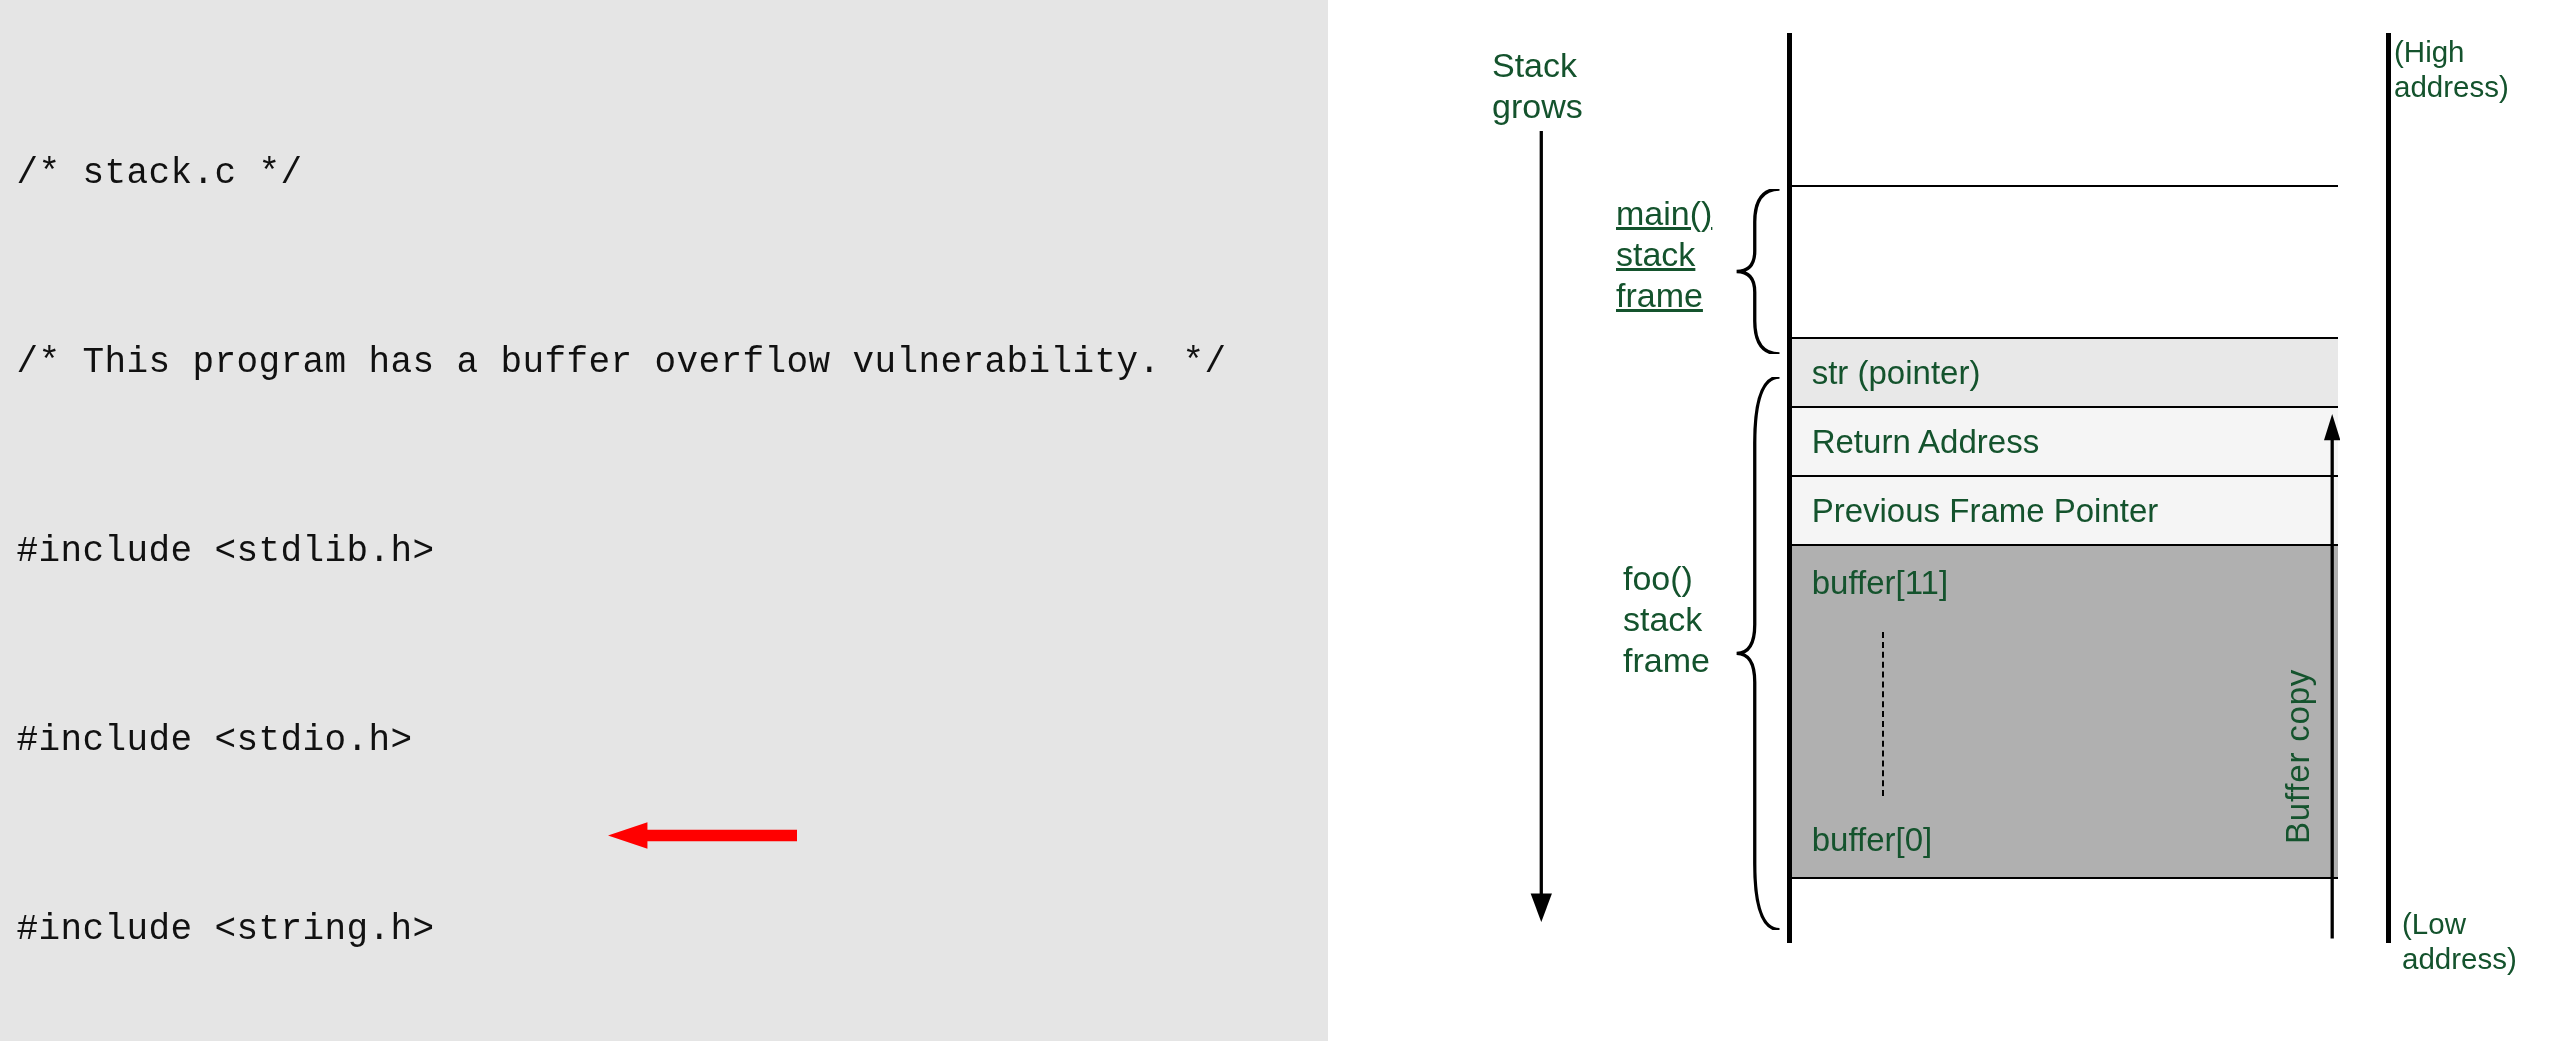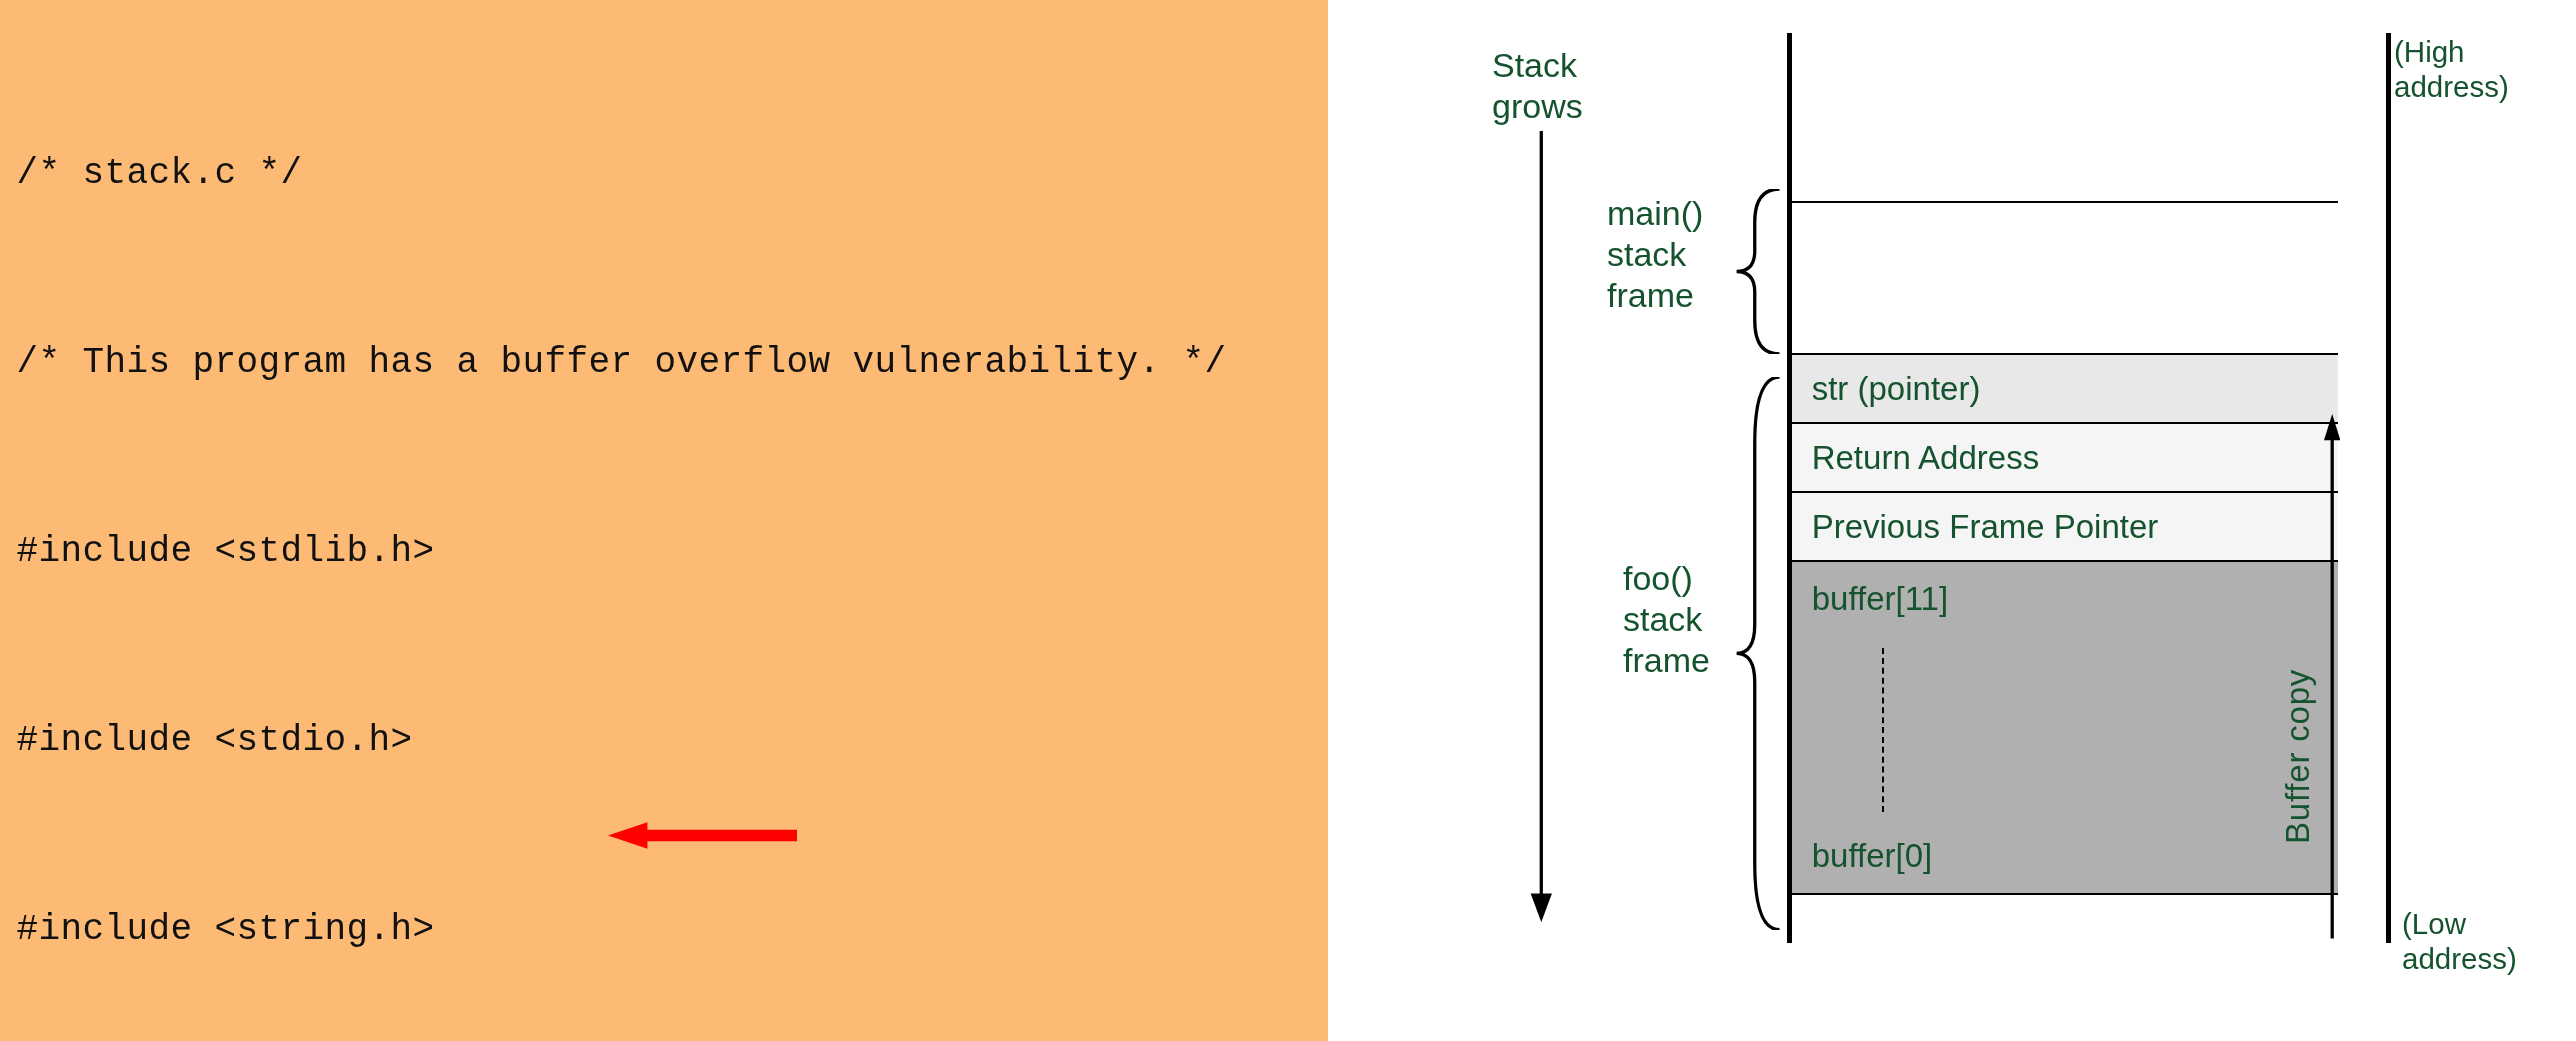--- a/index.html
+++ b/index.html
@@ -3,21 +3,21 @@
 <meta charset="utf-8">
 <style>
   * { margin: 0; padding: 0; box-sizing: border-box; }
   html, body { width: 2576px; height: 1041px; background: #fff; font-family: "Segoe UI", "Helvetica Neue", Arial, sans-serif; }
   .wrap { display: flex; width: 100%; height: 100%; }
 
   
   .code-panel {
     width: 1328px;
     height: 1041px;
-    background: #fdba74;
+    background: #e5e5e5;
     padding: 16.4px 8.2px 16.4px 16.4px;
     font-family: "Courier New", Courier, monospace;
     font-size: 36px;
     line-height: 1.75;
     color: #111;
     white-space: pre;
     position: relative;
     letter-spacing: 0.4px;
   }
   .code-panel .line { display: block; }
@@ -65,21 +65,21 @@
   .bracket {
     position: absolute;
     width: 66px;
   }
 
   
   .stack-col {
     position: absolute;
     left: 464px;
     width: 546px;
-    top: 49px;
+    top: 33px;
   }
   .row {
     border-top: 2.5px solid #000;
     font-size: 33px;
     padding: 11.5px 19.7px;
     height: 69px;
     display: flex;
     align-items: center;
   }
   .row-blank { background: #fff; }
@@ -166,21 +166,21 @@
     <div class="lbl lbl-small" style="left:1066px; top:34px;">(High address)</div>
     <div class="lbl lbl-small" style="left:1074px; top:906px;">(Low address)</div>
 
     <div class="grow-arrow">
       <svg viewBox="0 0 30 965" preserveAspectRatio="none">
         <line x1="15" y1="0" x2="15" y2="935" stroke="#000" stroke-width="4"></line>
         <polygon points="15,965 2,930 28,930" fill="#000"></polygon>
       </svg>
     </div>
 
-    <div class="lbl" style="left:279px; top:193px;">
+    <div class="lbl" style="left:288px; top:193px;text-decoration:underline;">
       <div>main()</div>
       <div>stack</div>
       <div>frame</div>
     </div>
     <div class="bracket" style="left:402px; top:189px; height:164px;">
       <svg viewBox="0 0 80 200" preserveAspectRatio="none">
         <path d="M60 0 Q30 0 30 40 L30 75 Q30 100 8 100 Q30 100 30 125 L30 160 Q30 200 60 200" fill="none" stroke="#000" stroke-width="4"></path>
       </svg>
     </div>
 

